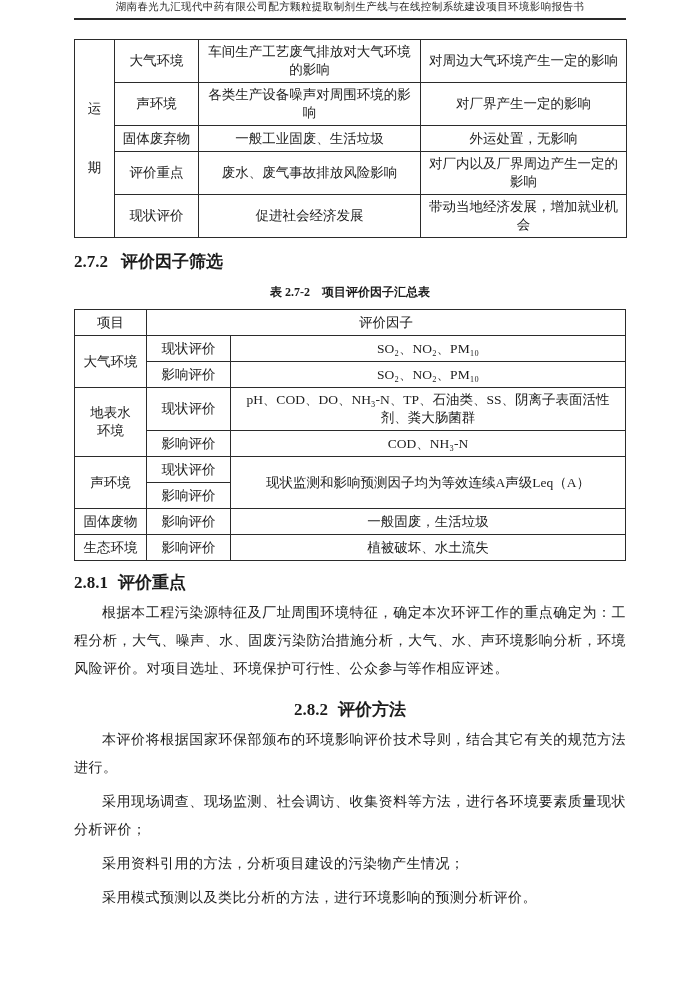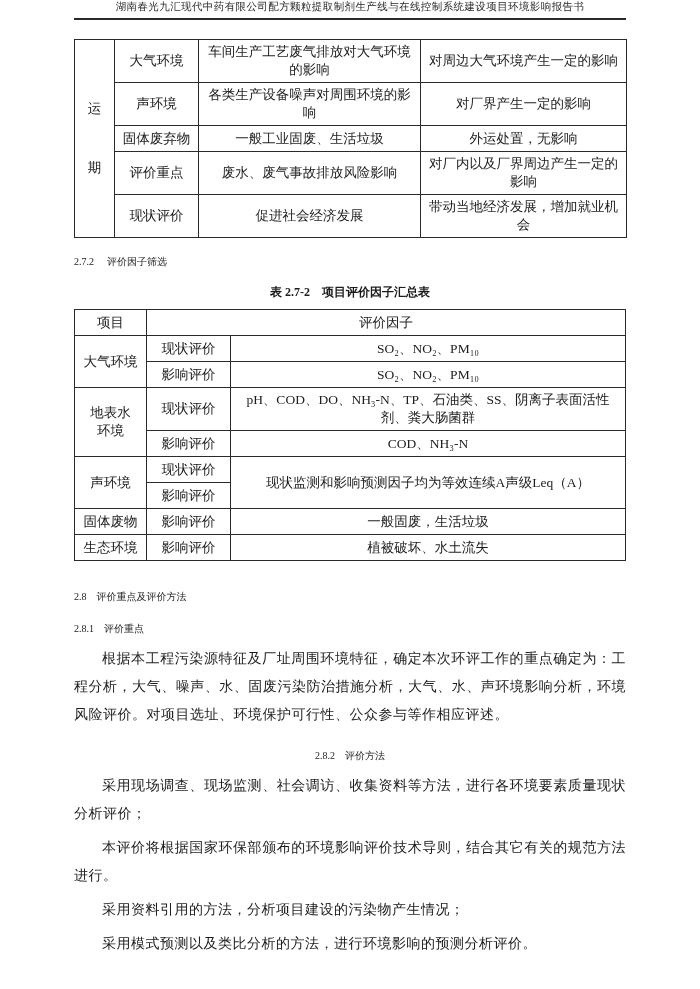--- a/index.html
+++ b/index.html
@@ -55,22 +55,22 @@
     flex-direction: column;
     align-items: center;
     justify-content: space-around;
     height: 118px;
   }
   .t2 { margin-top: 8px; }
   .t2 .row-s td, .t2 th { height: 26px; }
   .nw3 { display: inline-block; width: 3.1em; }
   
   .sec-h {
-    font-weight: normal;
-    font-size: 10px;
+    font-weight: bold;
+    font-size: 17px;
     line-height: 20px;
   }
   .sec-h .num { margin-right: 13px; }
   .h272 { margin-top: 14px; }
   .caption {
     text-align: center;
     font-weight: bold;
     font-size: 12px;
     margin-top: 12px;
   }
@@ -204,34 +204,31 @@
           <td>一般固废，生活垃圾</td>
         </tr>
         <tr class="row-s">
           <td>生态环境</td>
           <td>影响评价</td>
           <td>植被破坏、水土流失</td>
         </tr>
       </tbody>
     </table>
 
-    <div class="sec-h h28">
-      <span class="num">2.8</span><span>评价重点及评价方法</span>
-    </div>
 
     <div class="sec-h h281">
       <span class="num">2.8.1</span><span>评价重点</span>
     </div>
 
     <p class="para">根据本工程污染源特征及厂址周围环境特征，确定本次环评工作的重点确定为：工程分析，大气、噪声、水、固废污染防治措施分析，大气、水、声环境影响分析，环境风险评价。对项目选址、环境保护可行性、公众参与等作相应评述。</p>
 
     <div class="sec-h h282">
       <span class="num">2.8.2</span><span>评价方法</span>
     </div>
 
+    <p class="para">本评价将根据国家环保部颁布的环境影响评价技术导则，结合其它有关的规范方法进行。</p>
     <p class="para">采用现场调查、现场监测、社会调访、收集资料等方法，进行各环境要素质量现状分析评价；</p>
-    <p class="para">本评价将根据国家环保部颁布的环境影响评价技术导则，结合其它有关的规范方法进行。</p>
     <p class="para">采用资料引用的方法，分析项目建设的污染物产生情况；</p>
     <p class="para">采用模式预测以及类比分析的方法，进行环境影响的预测分析评价。</p>
 
   </div>
 
 </div>
 
 </body></html>

